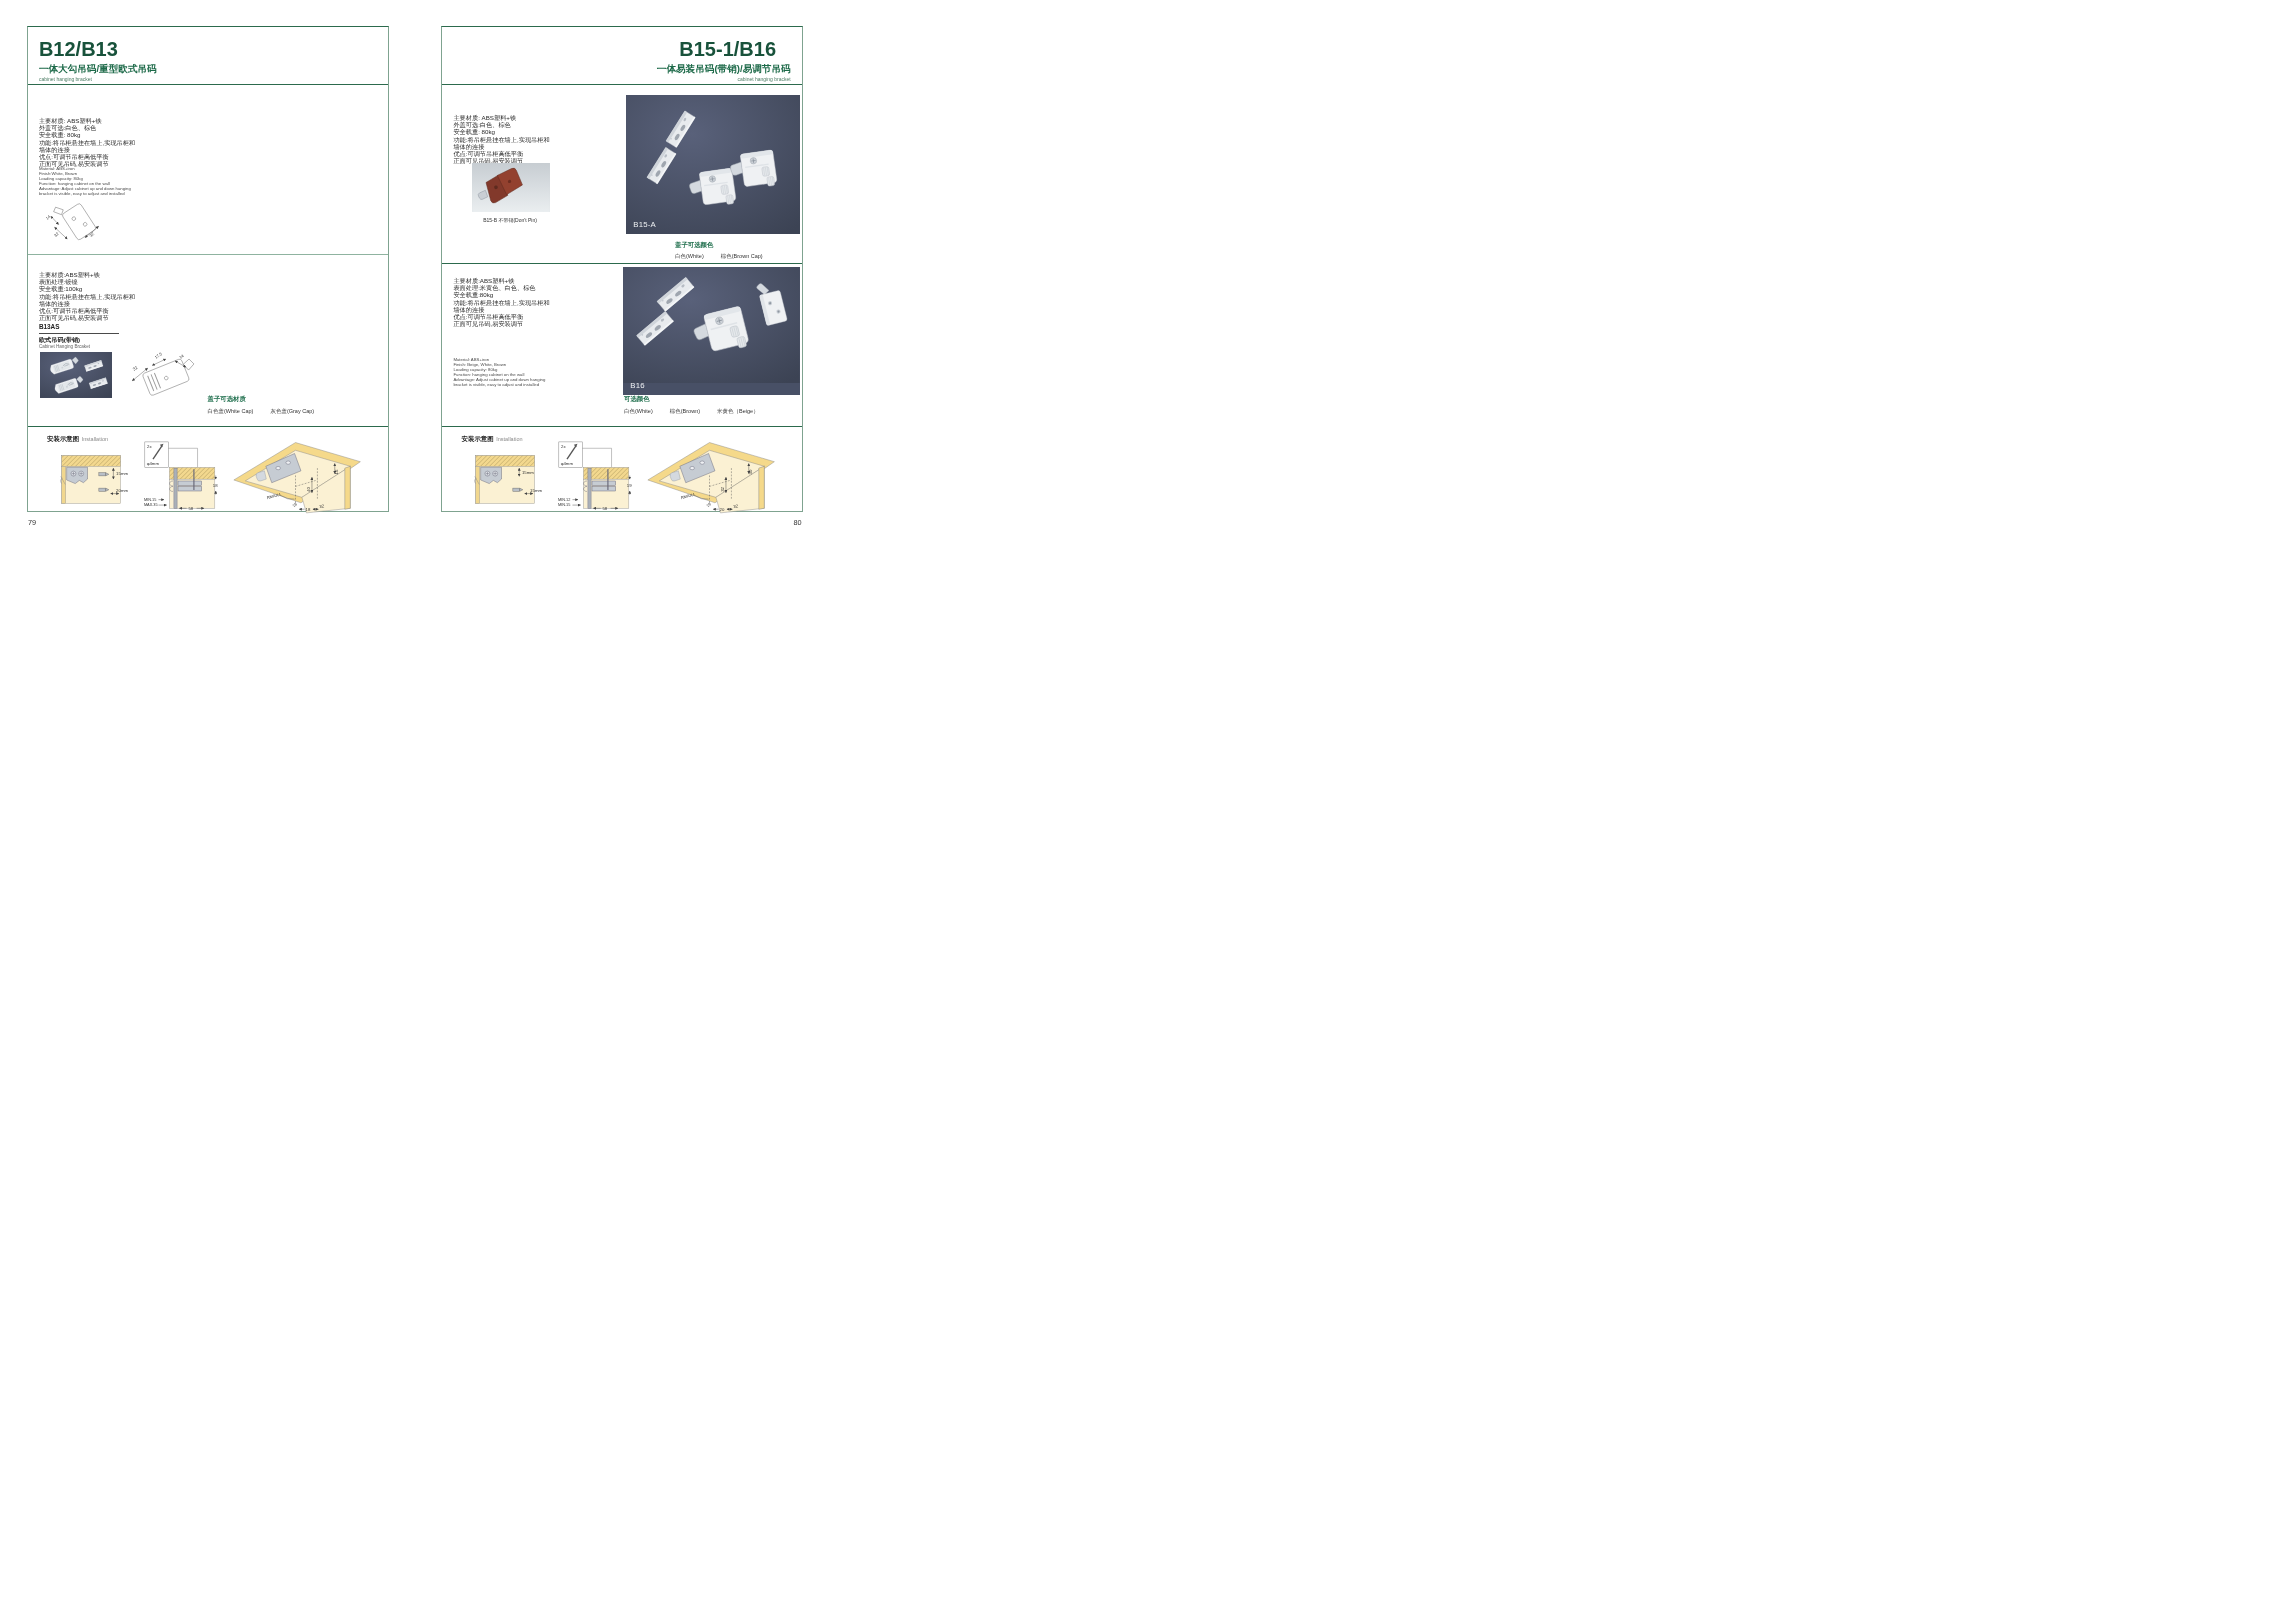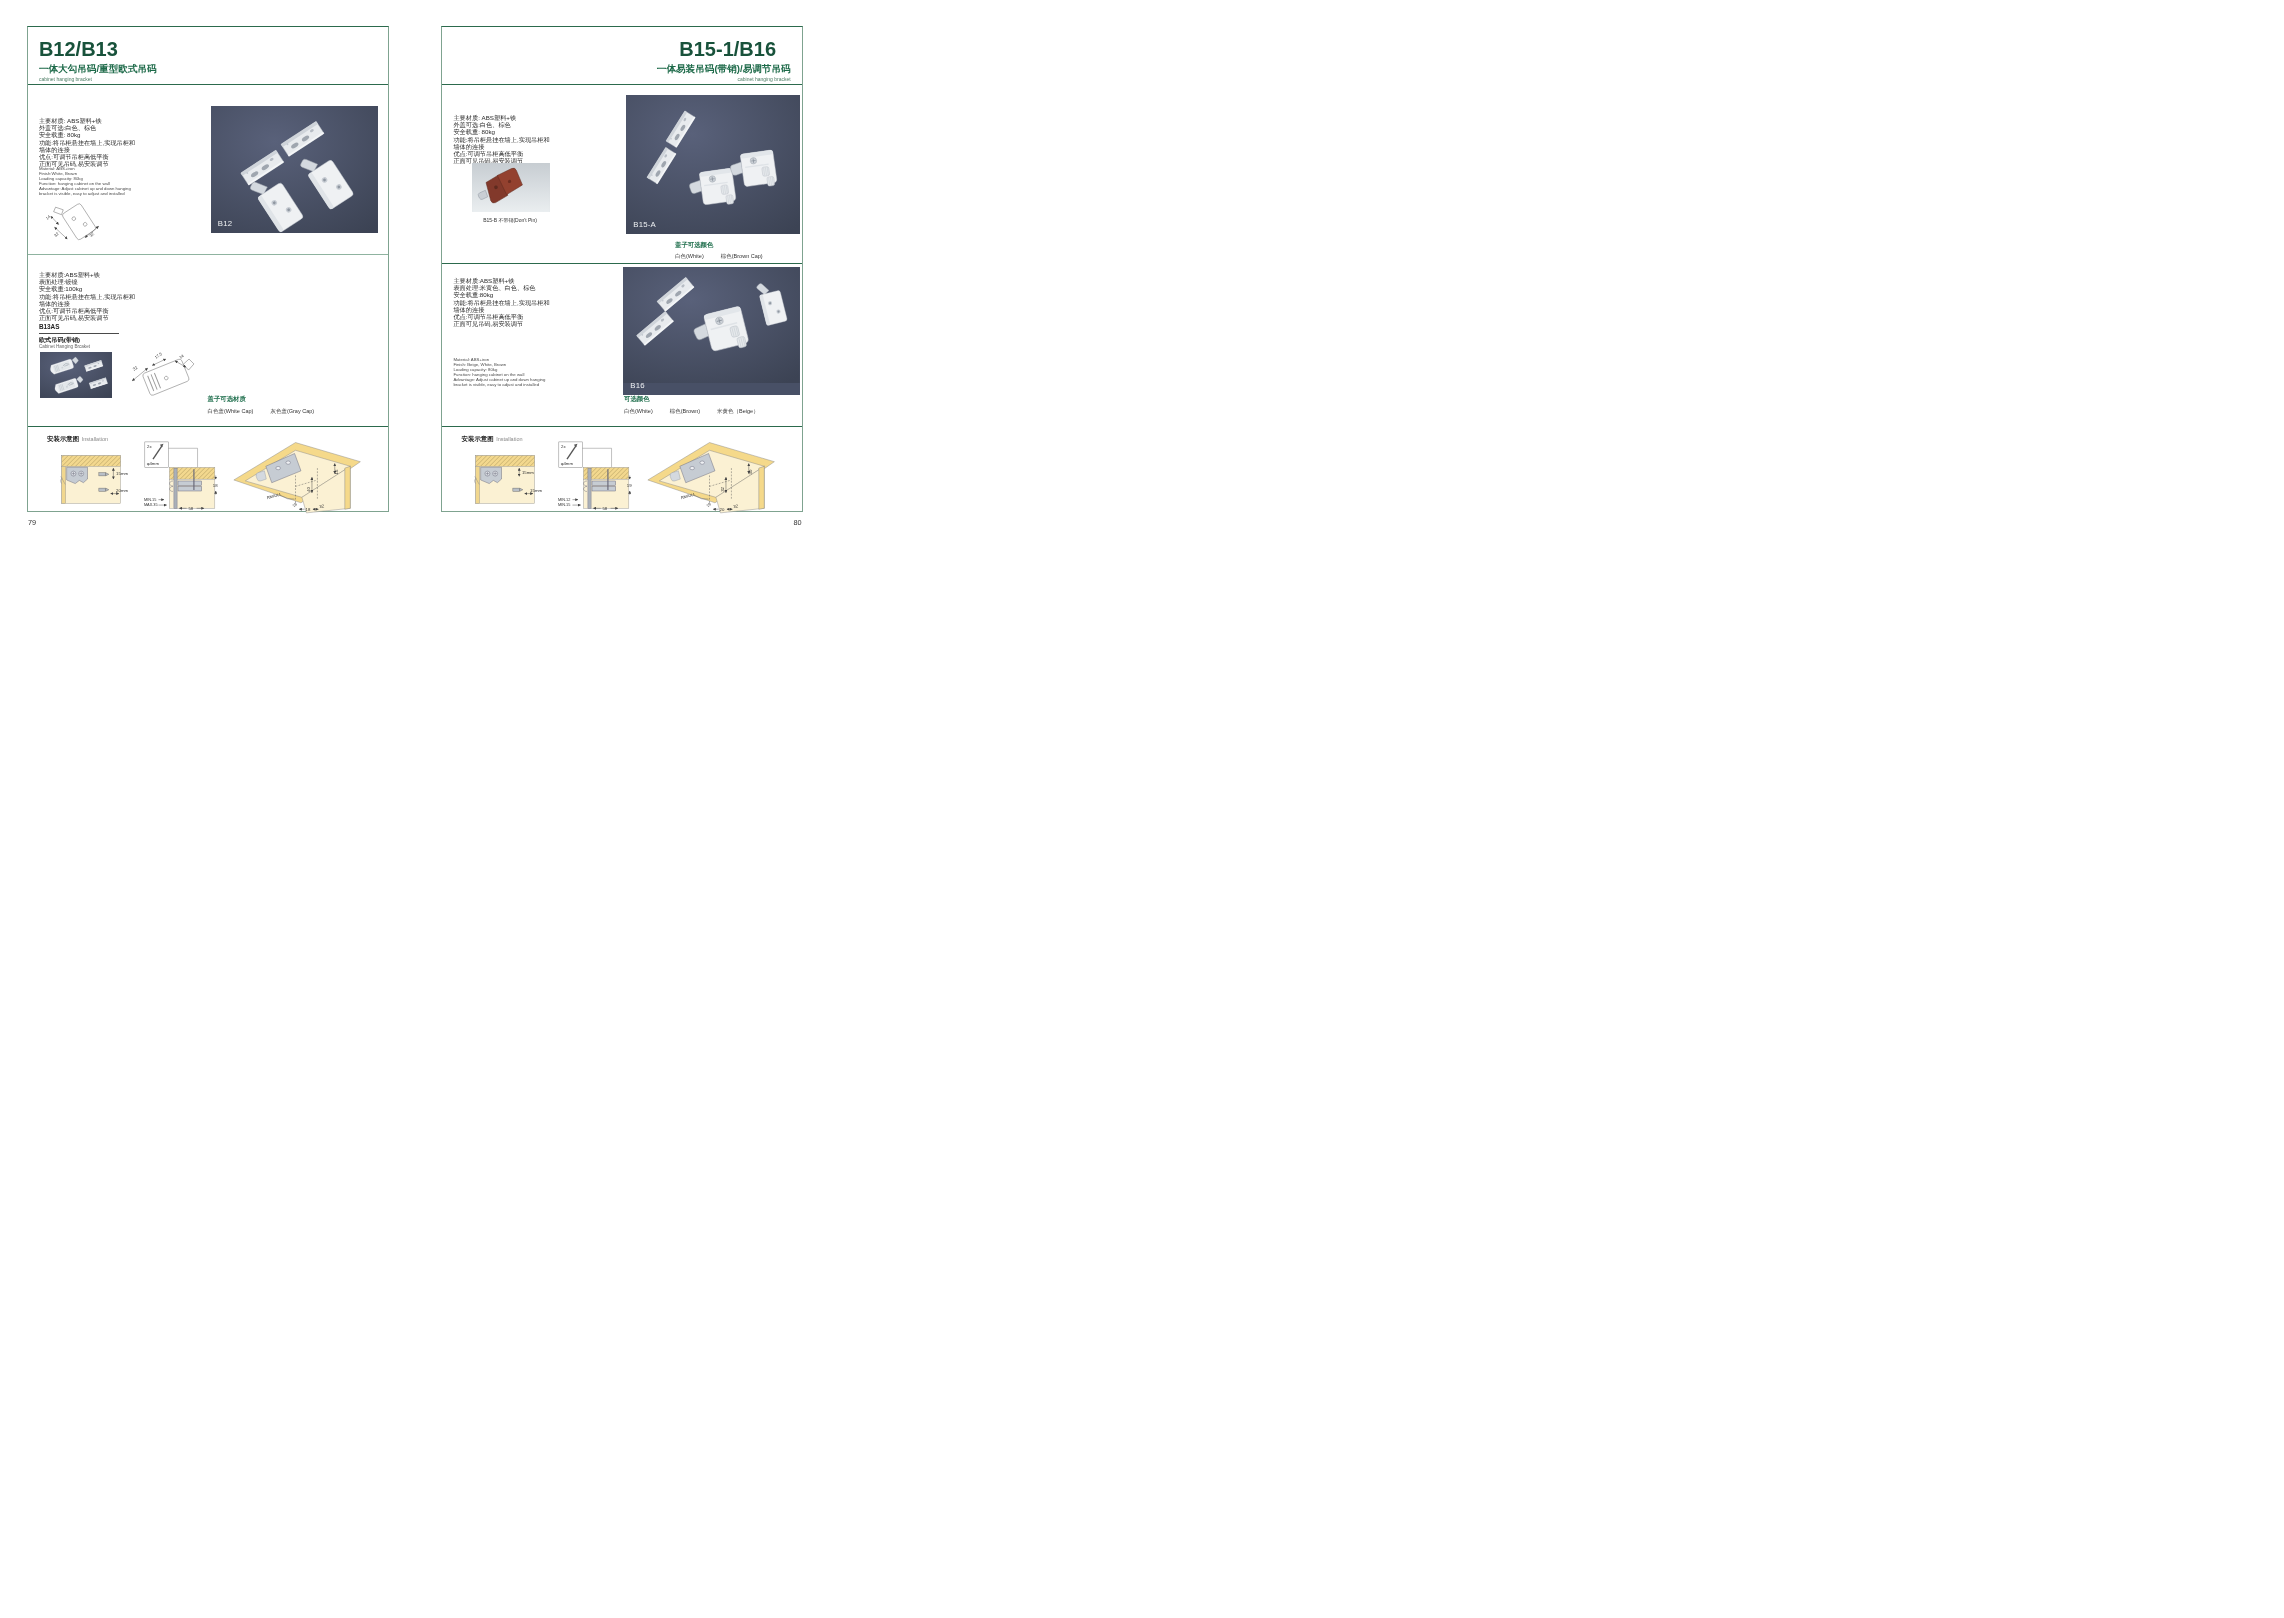--- a/index.html
+++ b/index.html
@@ -144,30 +144,20 @@
         <circle cx="8" cy="12" r="4" fill="#fff" stroke="#666"></circle>
       </g>
       <line x1="30" y1="38" x2="47" y2="56" stroke="#555" marker-start="url(#arr)" marker-end="url(#arr)"></line>
       <line x1="38" y1="62" x2="66" y2="88" stroke="#555" marker-start="url(#arr)" marker-end="url(#arr)"></line>
       <line x1="105" y1="85" x2="135" y2="60" stroke="#555" marker-start="url(#arr)" marker-end="url(#arr)"></line>
       <text x="22" y="46" font-size="9" transform="rotate(-40 22 46)">14</text>
       <text x="40" y="84" font-size="9" transform="rotate(-40 40 84)">32</text>
       <text x="118" y="84" font-size="9" transform="rotate(-40 118 84)">32</text>
     </svg>
 
-    <div class="photo" style="left:183px;top:79px;width:167px;height:127px;">
-      <svg width="167" height="127" viewBox="0 0 365 278">
-        <rect width="365" height="278" fill="url(#gdark)"></rect>
-        <use href="#railShape" transform="translate(200,72) rotate(-33)"></use>
-        <use href="#railShape" transform="translate(112,135) rotate(-33)"></use>
-        <use href="#hookBracket" transform="translate(262,172) rotate(-33)"></use>
-        <use href="#hookBracket" transform="translate(152,222) rotate(-33)"></use>
-      </svg>
-      <span class="photo-label">B12</span>
-    </div>
 
     <div class="hline hl-mid" style="top:227px;"></div>
 
     <div class="abs spec-cn" style="left:11.4px;top:244px;">
       <div>主要材质:ABS塑料+铁</div>
       <div>表面处理:镀镍</div>
       <div>安全载重:100kg</div>
       <div>功能:将吊柜悬挂在墙上,实现吊柜和</div>
       <div>墙体的连接</div>
       <div>优点:可调节吊柜高低平衡</div>

